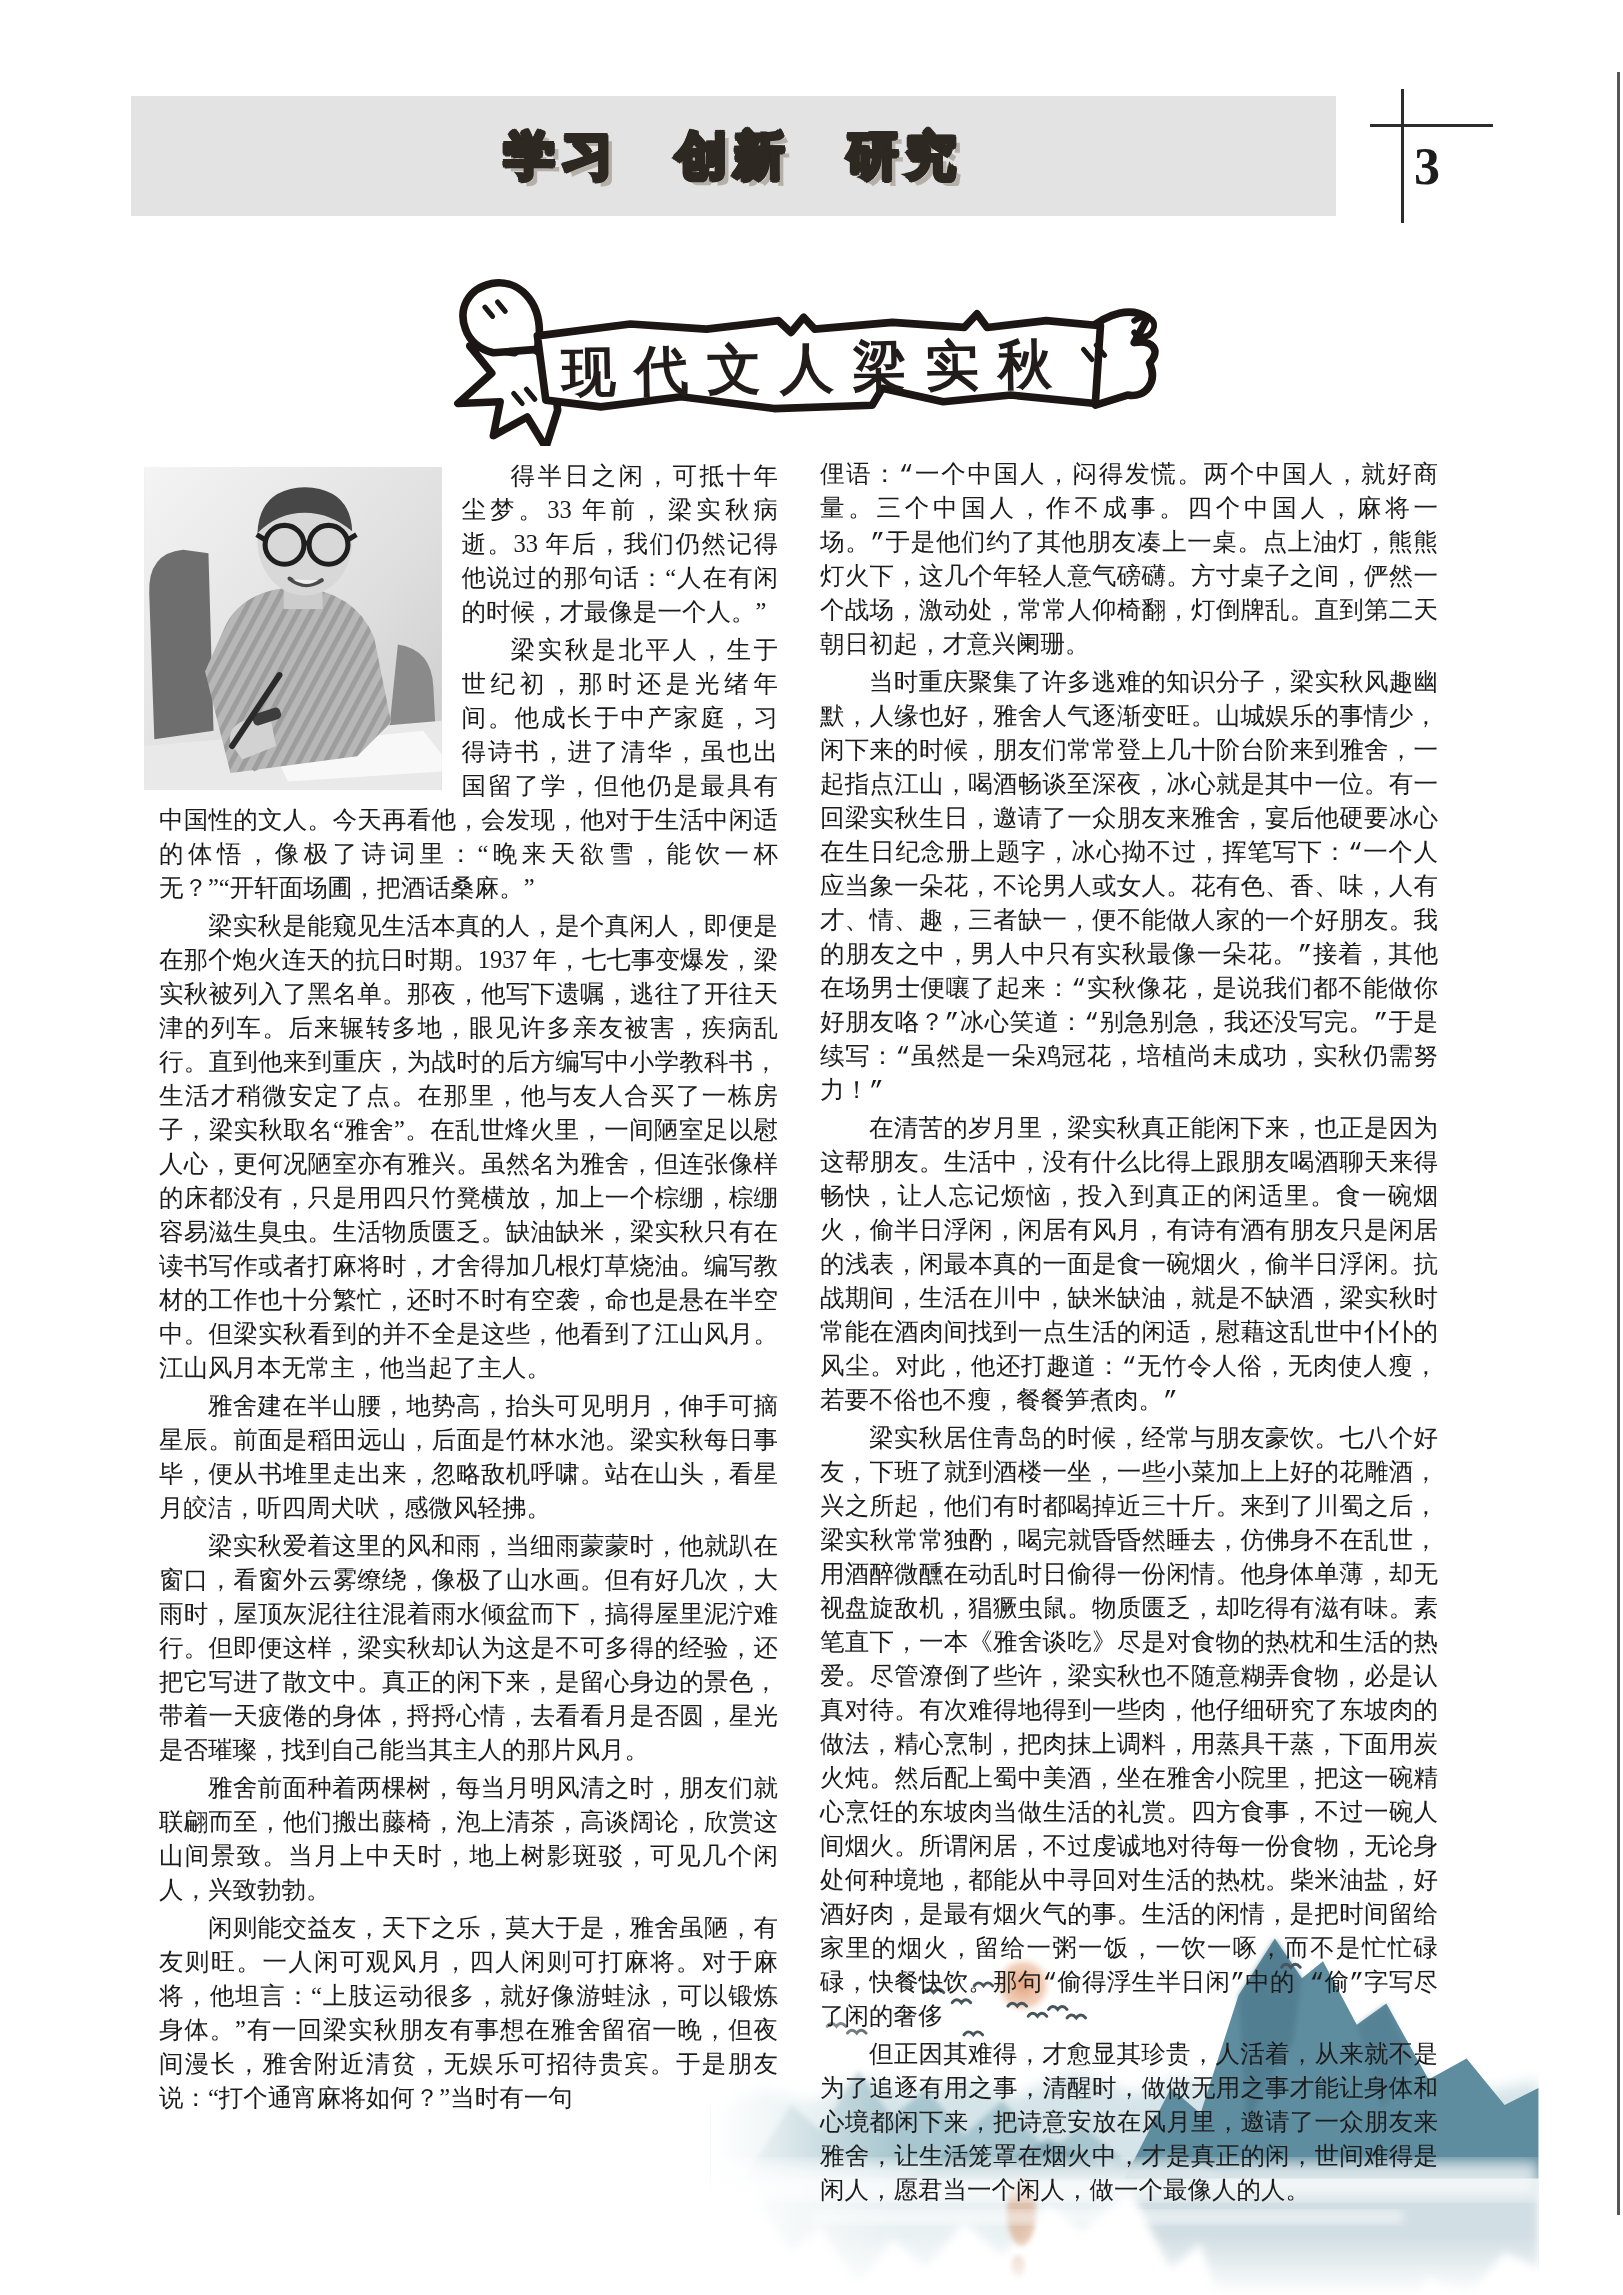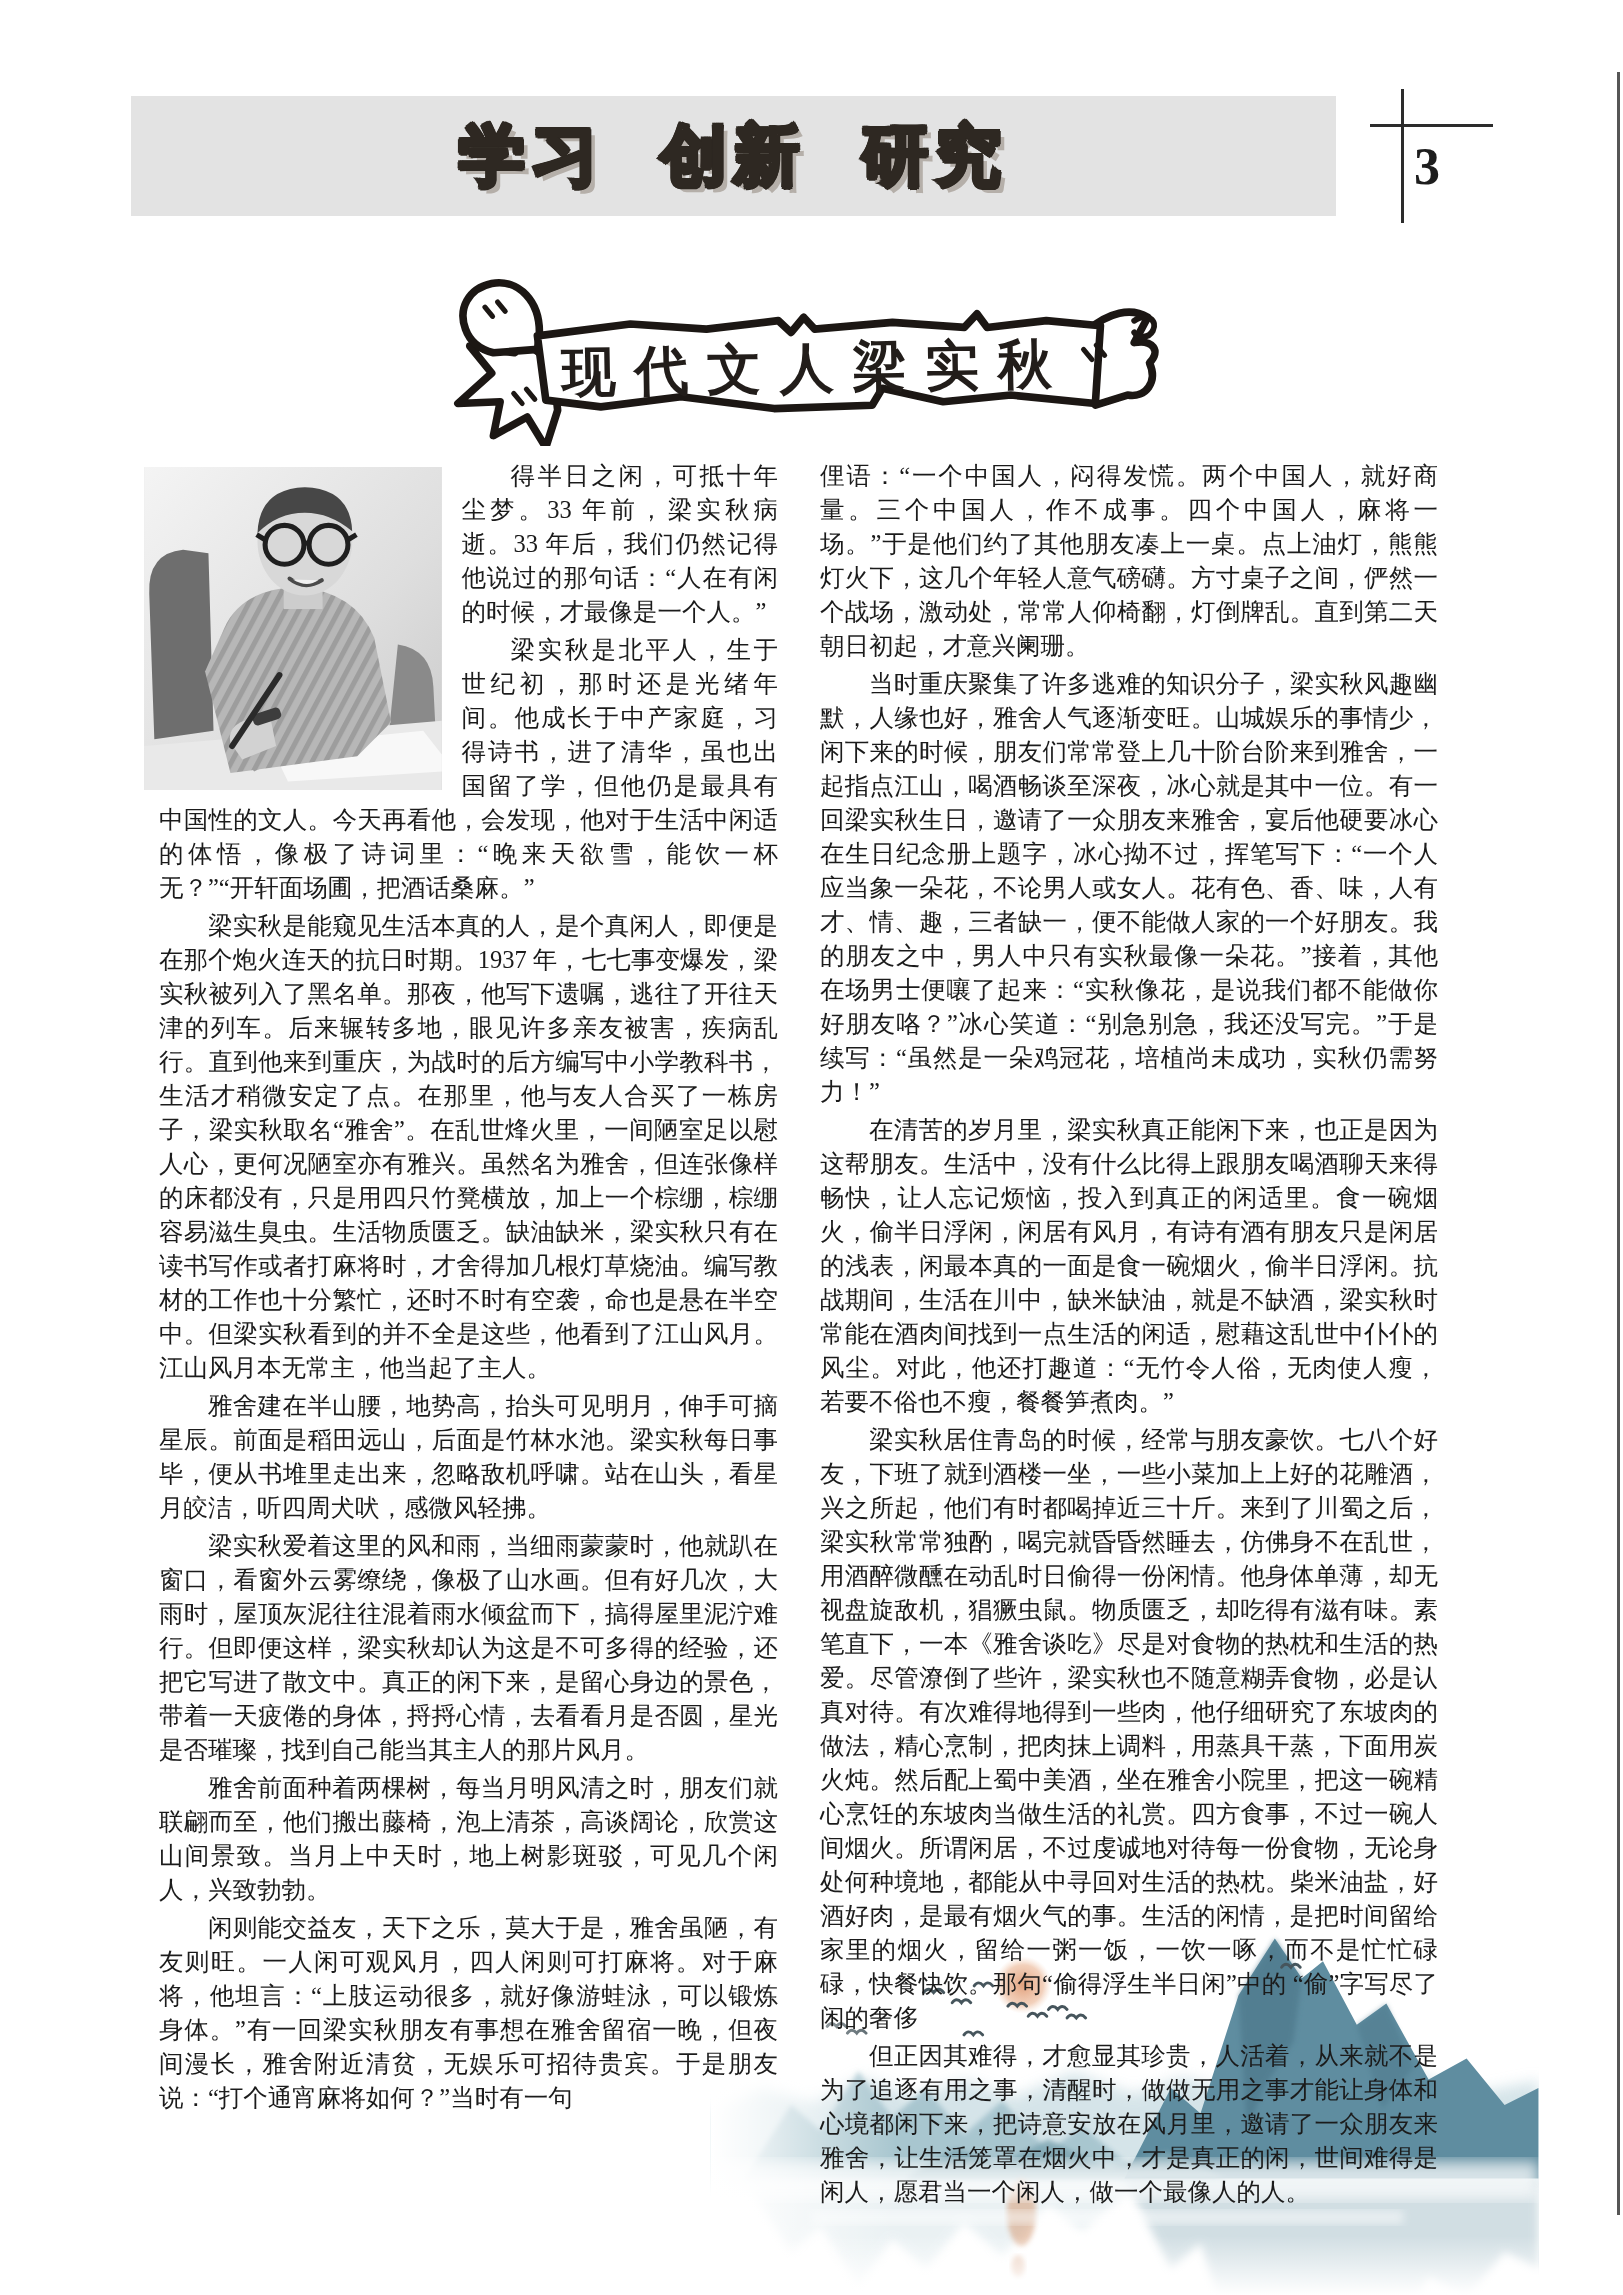--- a/index.html
+++ b/index.html
@@ -8,21 +8,21 @@
     background:#ffffff;color:#1b1b1b;
     font-family:"Liberation Serif","DejaVu Serif",serif;
   }
   
   .masthead{
     position:absolute;left:131px;top:96px;width:1205px;height:120px;
     background:#e3e3e3;display:flex;align-items:center;justify-content:center;gap:56px;
   }
   .masthead span{
     font-family:"Liberation Sans","DejaVu Sans",sans-serif;
-    font-size:66px;font-weight:bold;letter-spacing:6.8px;color:#ffffff;
+    font-size:51px;font-weight:bold;letter-spacing:6.8px;color:#ffffff;
     -webkit-text-stroke:3.4px #2e2822;
     text-shadow:2.5px 0 #2e2822,-2.5px 0 #2e2822,0 2.5px #2e2822,0 -2.5px #2e2822,
                 1.7px 1.7px #2e2822,-1.7px 1.7px #2e2822,1.7px -1.7px #2e2822,-1.7px -1.7px #2e2822,
                 6px 6px 0 #b5afa9;
   }
   
   .cropmark-v{position:absolute;left:1401px;top:89px;width:2.5px;height:134px;background:#2c2c2c;}
   .cropmark-h{position:absolute;left:1370px;top:124px;width:123px;height:2.5px;background:#2c2c2c;}
   .page-num{position:absolute;left:1414px;top:137px;font-size:52px;font-weight:bold;color:#1d1d1d;}
   .edge-line{position:absolute;left:1617px;top:72px;width:3.4px;height:2143px;background:#565656;}
@@ -32,21 +32,21 @@
   .banner text{
     font-family:"Liberation Serif","DejaVu Serif",serif;
     font-size:64px;font-weight:bold;letter-spacing:22px;fill:#221d1a;
   }
   
   .col{
     position:absolute;top:455px;font-size:24.5px;line-height:34px;
     text-align:justify;color:#1b1b1b;z-index:2;
   }
   .col-left{left:155px;width:627px;}
-  .col-right{left:816px;width:626px;}
+  .col-right{left:816px;width:626px;font-family:Liberation Mono, monospace;}
   .col p{margin:4px;}
   .col p.indent{text-indent:2em;}
   .photo{
     float:left;width:298px;height:323px;margin:12px 19.4px 8.5px -11px;
     background:#e8e8e8;
   }
   .photo svg{display:block;width:100%;height:100%;}
   
   .landscape{position:absolute;left:710px;top:1898px;width:829px;height:397px;z-index:1;}
   .landscape svg{display:block;width:100%;height:100%;}

